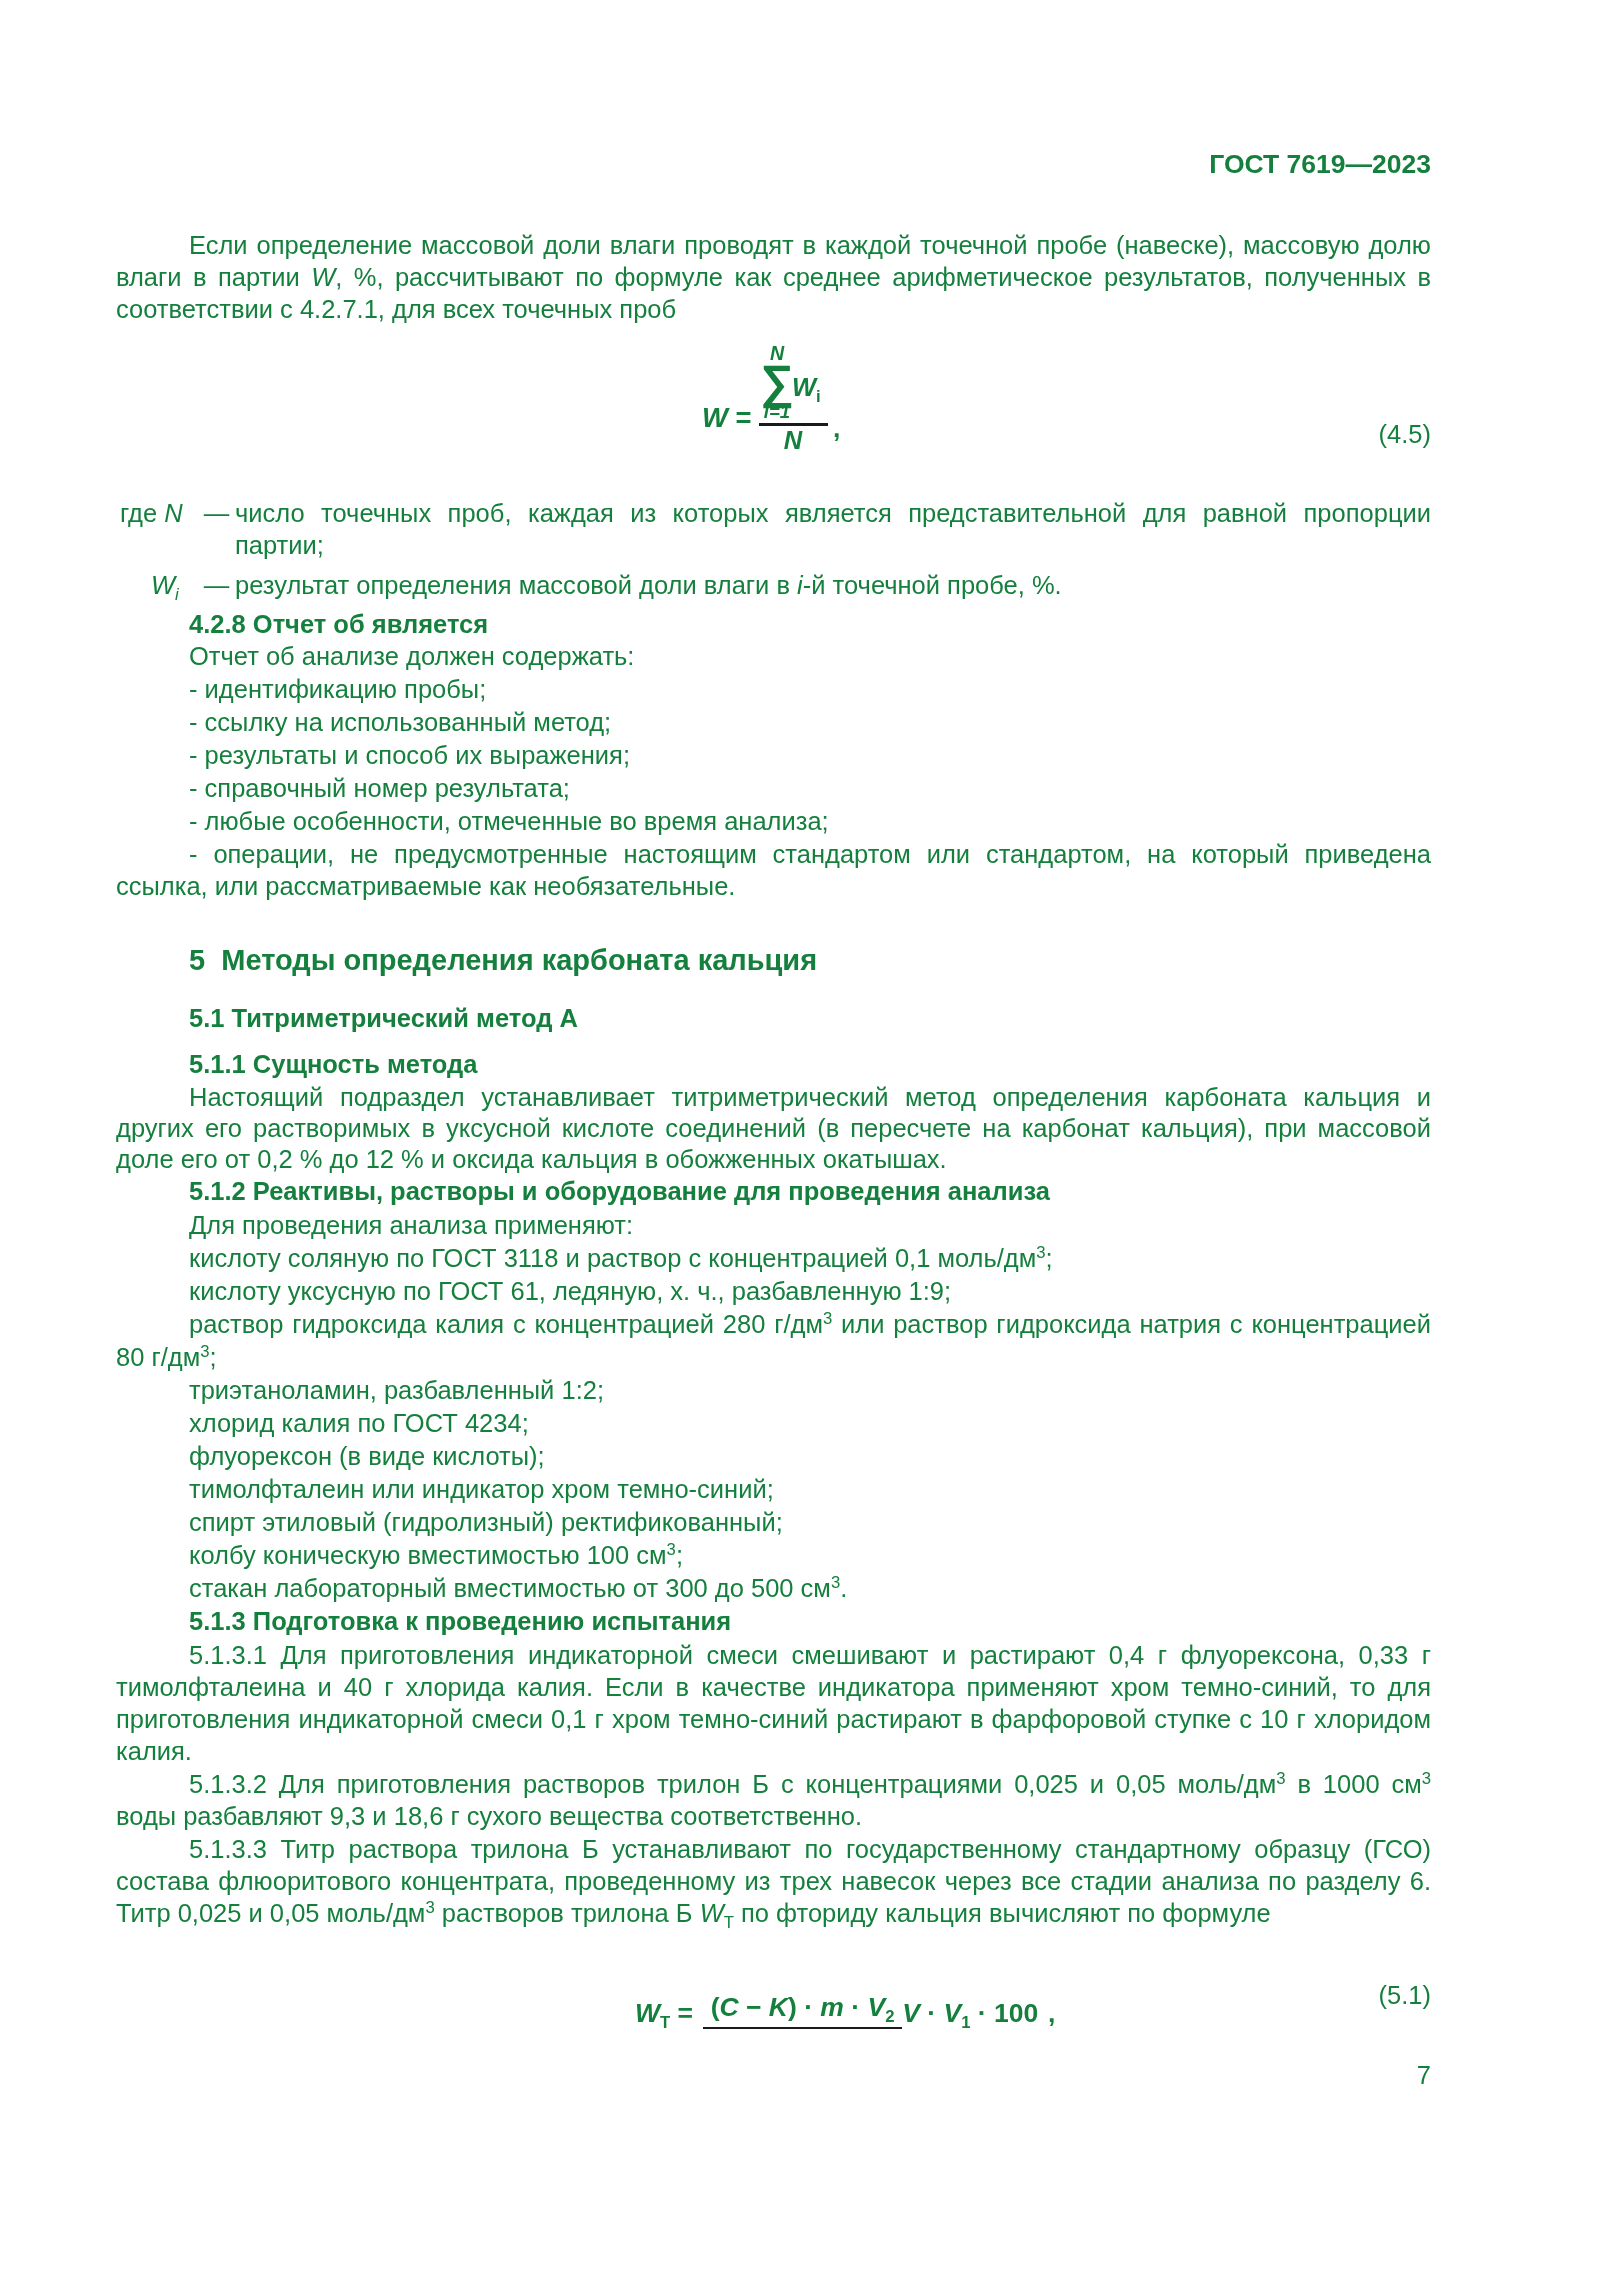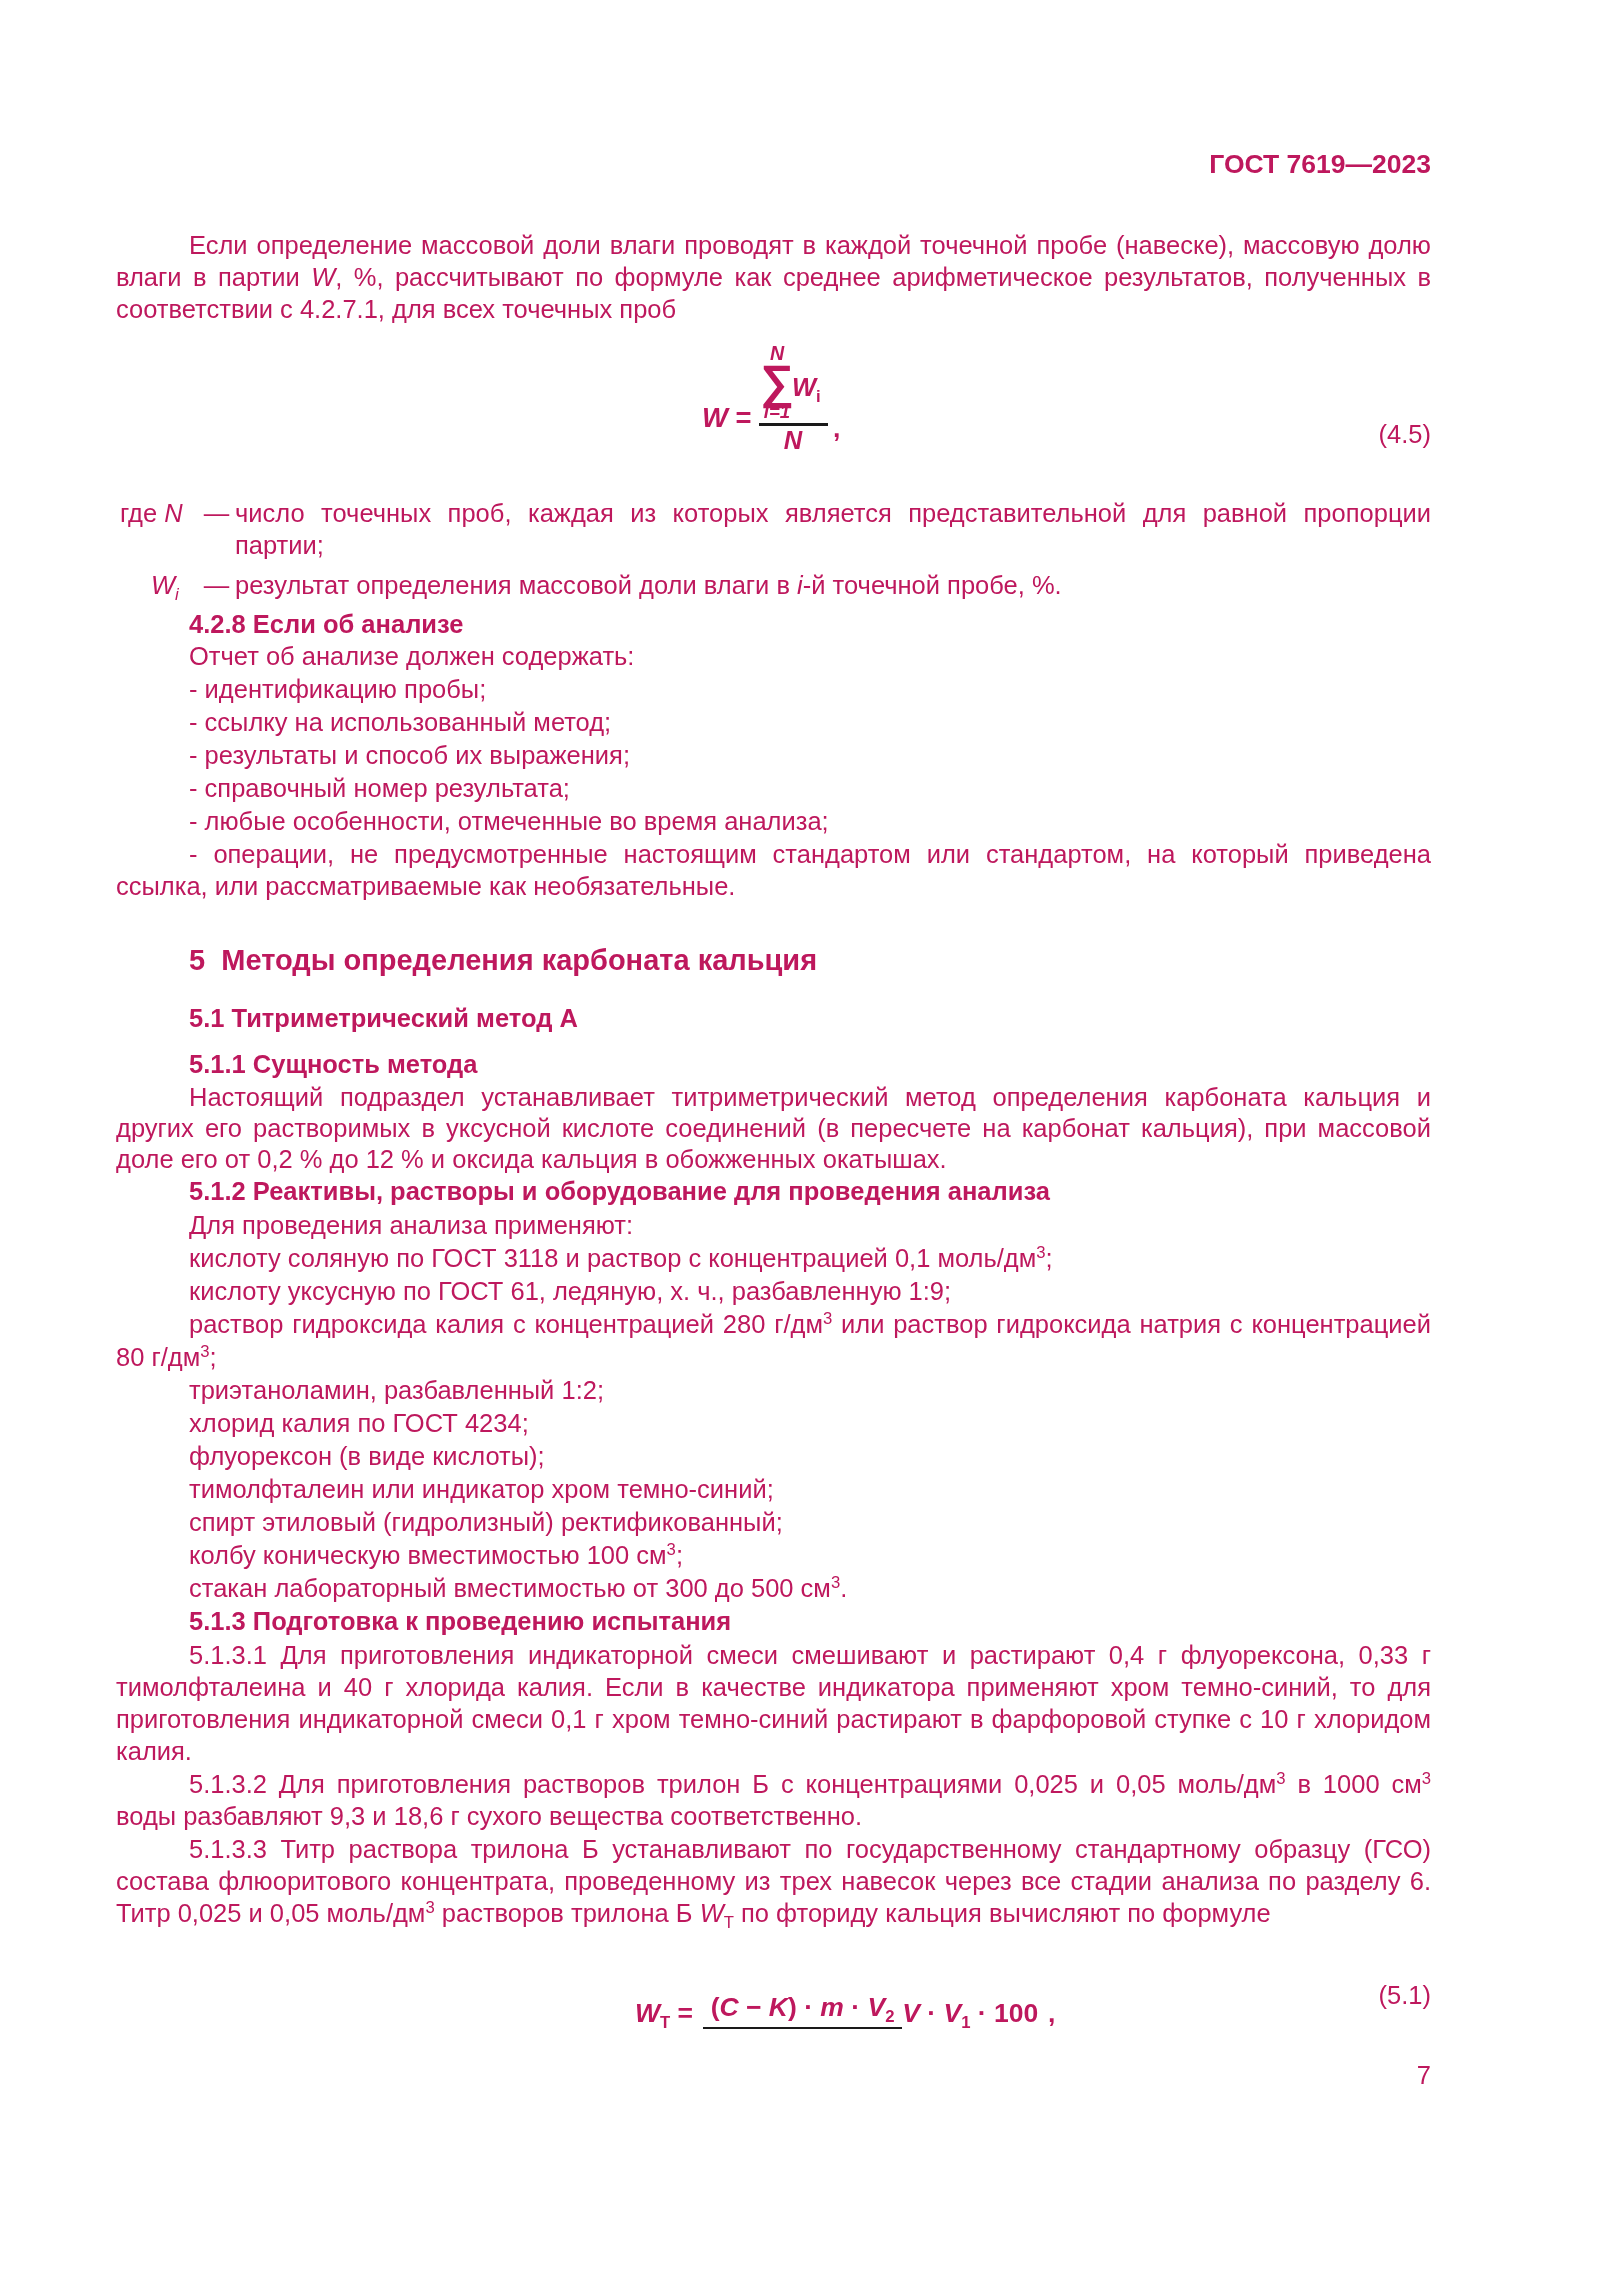--- a/index.html
+++ b/index.html
@@ -2,21 +2,21 @@
 <html lang="ru"><head>
 <meta charset="utf-8">
 <style>
   html,body{margin:0;padding:0;background:#777;}
   .page{
     position:relative;
     width:1621px;height:2293px;
     background:#ffffff;
     margin:0 auto;
     font-family:"Liberation Sans","DejaVu Sans",sans-serif;
-    color:#be185d;
+    color:#15803d;
     box-sizing:border-box;
     padding-top:148px;
     overflow:hidden;
   }
   .content{position:relative;margin-left:116px;margin-right:190px;font-size:25.5px;line-height:32px;}
   .hdr{font-weight:bold;text-align:right;font-size:26.5px;}
   .p{margin:0;text-align:justify;text-indent:73px;}
   sup{font-size:16.7px;line-height:0;vertical-align:8.8px;}
   sub{font-size:16.7px;line-height:0;vertical-align:-5.9px;}
   i{font-style:italic;}
@@ -85,21 +85,21 @@
       <div class="where-sym"><span class="lead">где </span><i>N</i></div>
       <div class="where-dash">—</div>
       <div class="where-text">число точечных проб, каждая из которых является представительной для равной пропор­ции партии;</div>
     </div>
     <div class="where-row" style="margin-top:8.8px;">
       <div class="where-sym" style="padding-left:35px;"><i>W</i><sub>i</sub></div>
       <div class="where-dash">—</div>
       <div class="where-text">результат определения массовой доли влаги в <i>i</i>-й точечной пробе, %.</div>
     </div>
 
-    <div class="h3-level" style="margin-top:6.9px;">4.2.8 Если об анализе</div>
+    <div class="h3-level" style="margin-top:6.9px;">4.2.8 Отчет об является</div>
     <p class="p">Отчет об анализе должен содержать:</p>
     <p class="p report-item">- идентификацию пробы;</p>
     <p class="p report-item">- ссылку на использованный метод;</p>
     <p class="p report-item">- результаты и способ их выражения;</p>
     <p class="p report-item">- справочный номер результата;</p>
     <p class="p report-item">- любые особенности, отмеченные во время анализа;</p>
     <p class="p report-item">- операции, не предусмотренные настоящим стандартом или стандартом, на который приведена ссылка, или рассматриваемые как необязательные.</p>
 
     <div class="h1-level">5&nbsp;&nbsp;Методы определения карбоната кальция</div>
     <div class="h2-level">5.1 Титриметрический метод А</div>

